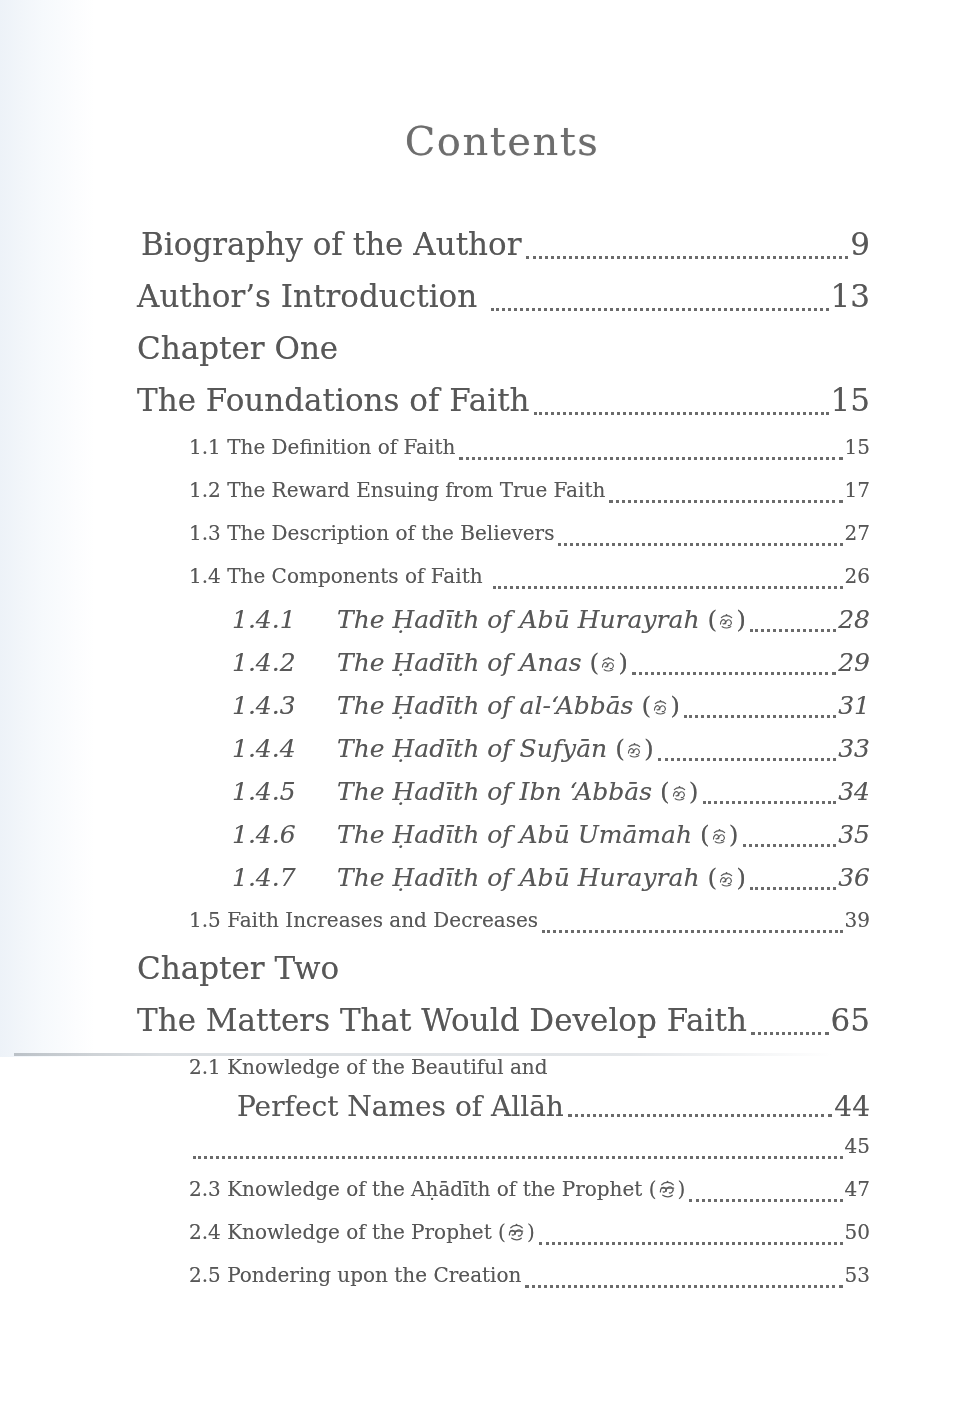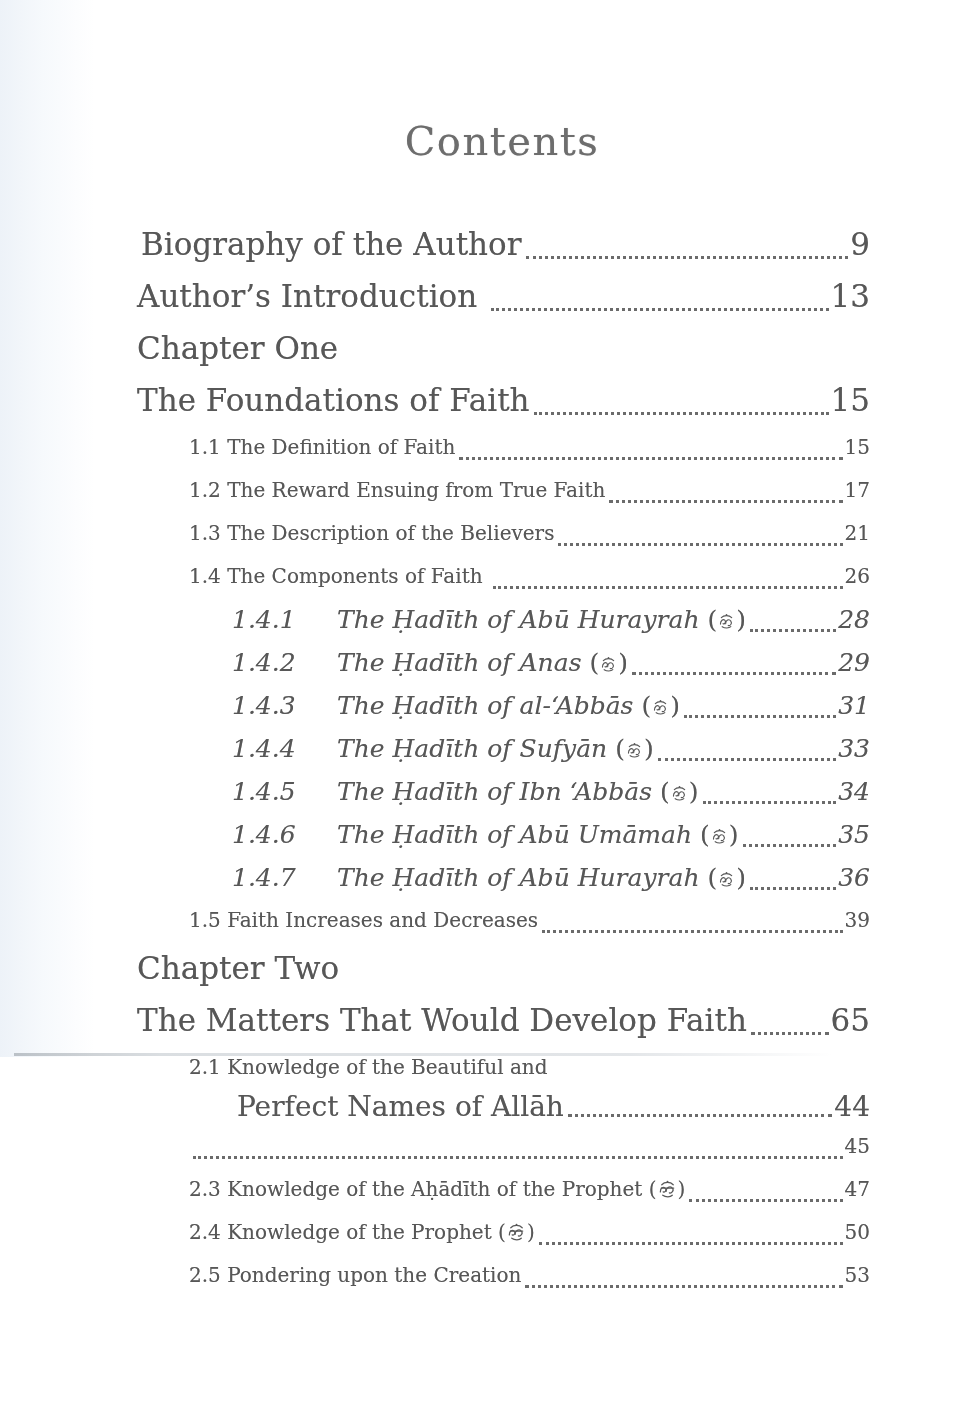--- a/index.html
+++ b/index.html
@@ -137,21 +137,21 @@
 
     <div class="row md in-sec">
       <span class="tw">1.2 The Reward Ensuing from True Faith</span>
       <span class="leader"></span>
       <span class="pg">17</span>
     </div>
 
     <div class="row md in-sec">
       <span class="tw">1.3 The Description of the Believers</span>
       <span class="leader"></span>
-      <span class="pg">21</span>
+      <span class="pg">27</span>
     </div>
 
     <div class="row md in-sec">
       <span class="tw">1.4 The Components of Faith </span>
       <span class="leader"></span>
       <span class="pg">26</span>
     </div>
 
     <div class="row hd in-had">
       <span class="hnum">1.4.1</span>

